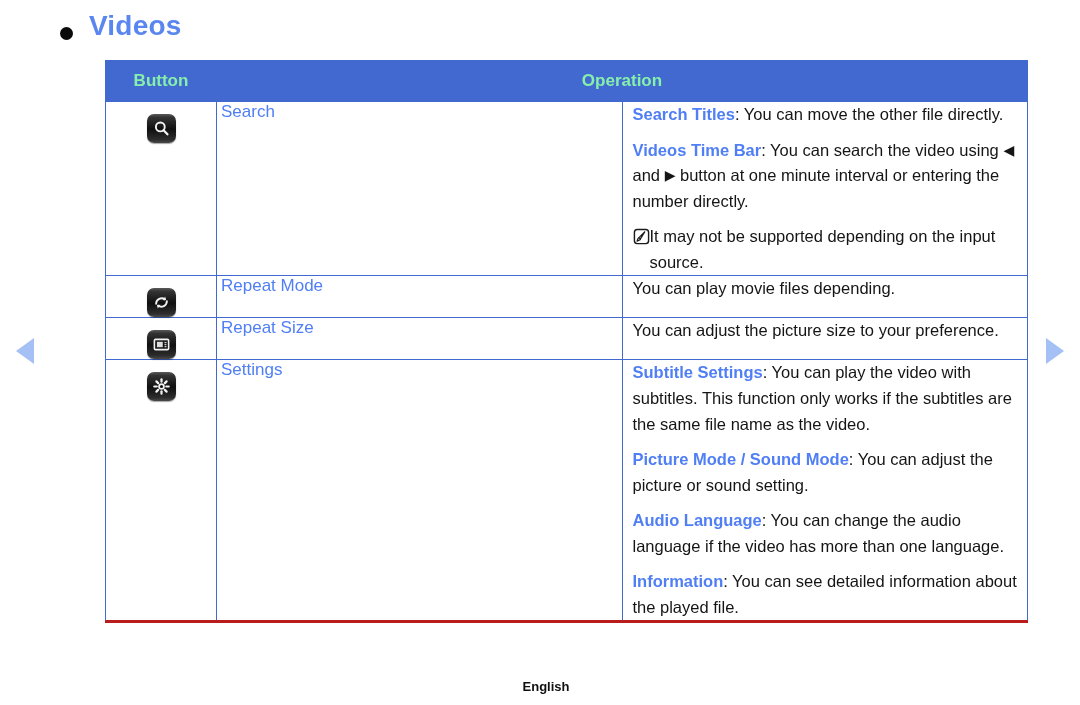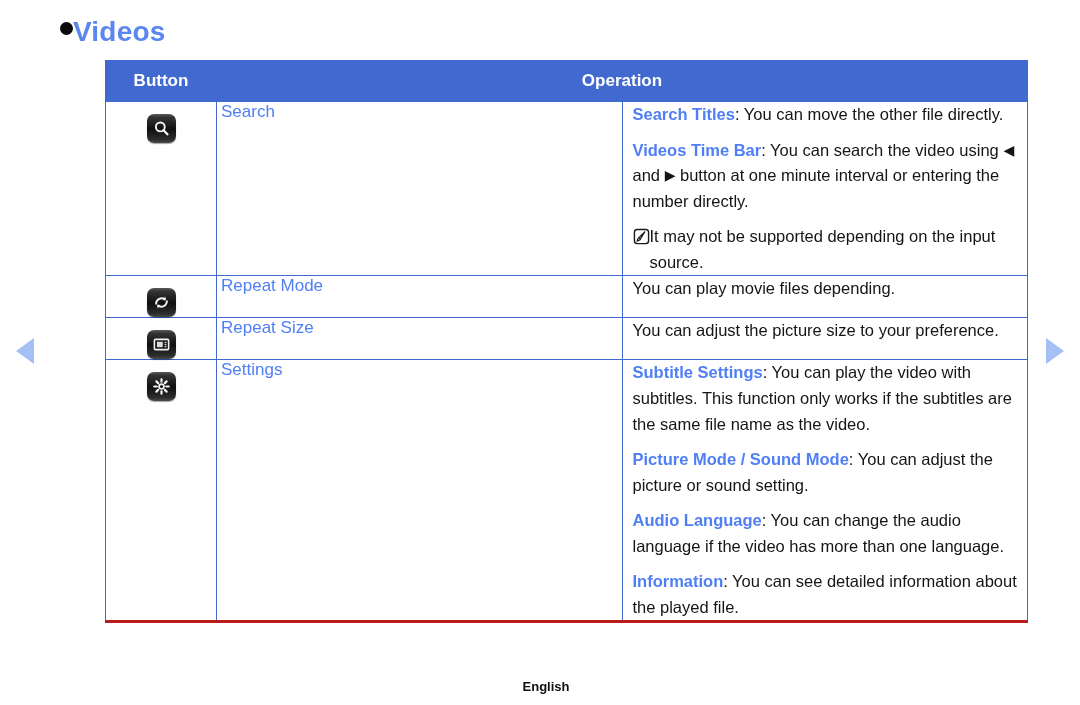--- a/index.html
+++ b/index.html
@@ -17,23 +17,24 @@
   }
   .page {
     position: absolute;
     inset: 0;
   }
 
   
   .heading {
     position: absolute;
     left: 60px;
-    top: 18px;
+    top: 12px;
     display: flex;
-    align-items: flex-start;
+    align-items: flex-end;
+    gap: 16px;
   }
   .bullet {
     width: 13px;
     height: 13px;
     border-radius: 50%;
     background: #0a0a0a;
     display: block;
     margin-top: 4px;
   }
   .heading-title {
@@ -76,21 +77,21 @@
     width: 100%;
     table-layout: fixed;
   }
   table.spec td, table.spec th {
     border: 1px solid #4169d0;
     vertical-align: top;
     padding: 0;
   }
   thead th {
     background: #4169d0;
-    color: #ffffff;
+    color: #86efac;
     font-size: 17px;
     font-weight: bold;
     text-align: center;
     height: 40px;
     line-height: 40px;
     padding: 0;
     border-color: #4169d0;
   }
   thead th.col-button { width: 110px; }
   thead th.col-operation { width: 810px; }

